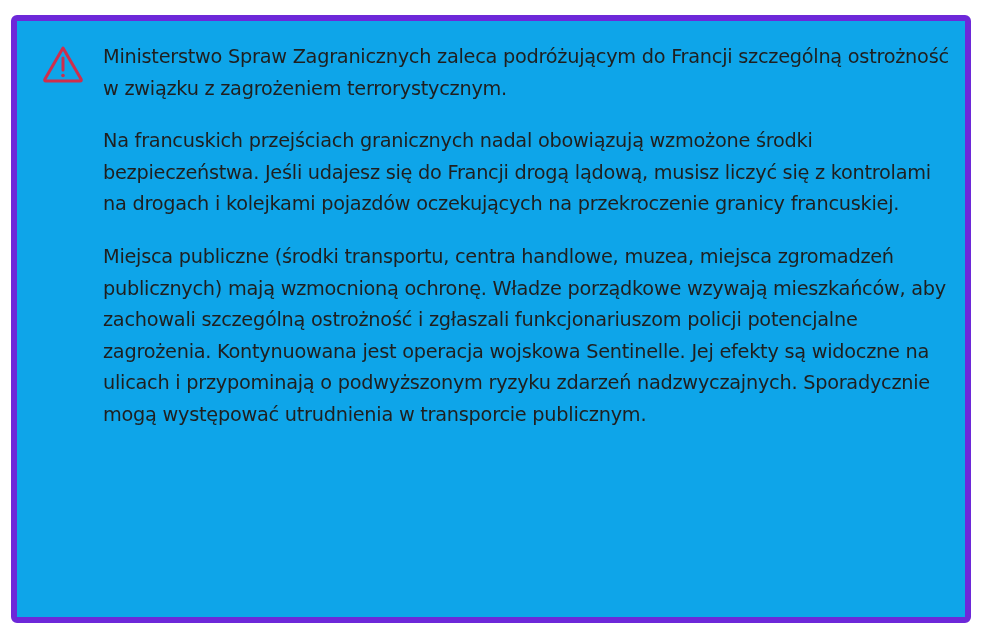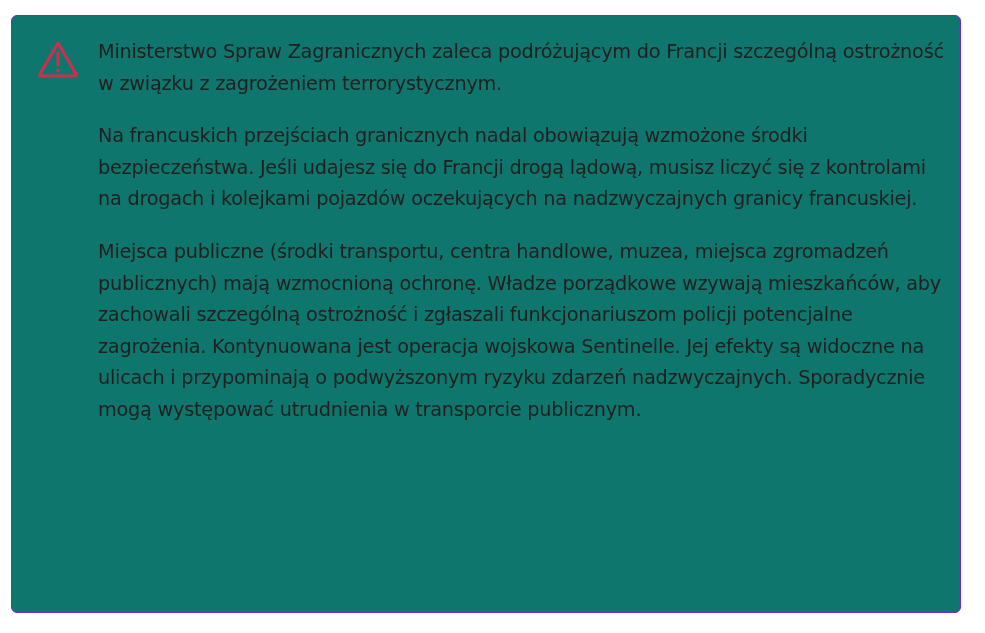--- a/index.html
+++ b/index.html
@@ -1,23 +1,23 @@
 <!DOCTYPE html>
 <html><head>
   <meta charset="utf-8">
   <style>
     html, body { margin: 0; padding: 0; background: #ffffff; }
     body { width: 985px; height: 633px; position: relative; overflow: hidden; }
     .alert-box {
       position: absolute;
       left: 11px; top: 15px;
       width: 948px; height: 596px;
-      border: 1px solid #6d28d9;
+      border: 6px solid #6d28d9;
       border-radius: 6px;
-      background: #0f766e;
+      background: #0ea5e9;
       box-sizing: content-box;
     }
     .alert-icon {
       position: absolute;
       left: 25px; top: 24px;
       width: 42px; height: 38px;
     }
     .alert-content {
       position: absolute;
       left: 86px; top: 20px;
@@ -36,16 +36,16 @@
 <div class="alert-box">
   <span class="alert-icon">
     <svg width="42" height="38" viewBox="0 0 42 38">
       <path d="M21 3 L39 34 Q40 36 38 36 L4 36 Q2 36 3 34 Z" fill="none" stroke="#cf2e4c" stroke-width="3" stroke-linejoin="round"></path>
       <line x1="21" y1="13" x2="21" y2="25" stroke="#cf2e4c" stroke-width="3" stroke-linecap="round"></line>
       <circle cx="21" cy="30.5" r="1.8" fill="#cf2e4c"></circle>
     </svg>
   </span>
   <div class="alert-content">
     <p>Ministerstwo Spraw Zagranicznych zaleca podróżującym do Francji szczególną ostrożność w związku z zagrożeniem terrorystycznym.</p>
-    <p>Na francuskich przejściach granicznych nadal obowiązują wzmożone środki bezpieczeństwa. Jeśli udajesz się do Francji drogą lądową, musisz liczyć się z kontrolami na drogach i kolejkami pojazdów oczekujących na nadzwyczajnych granicy francuskiej.</p>
+    <p>Na francuskich przejściach granicznych nadal obowiązują wzmożone środki bezpieczeństwa. Jeśli udajesz się do Francji drogą lądową, musisz liczyć się z kontrolami na drogach i kolejkami pojazdów oczekujących na przekroczenie granicy francuskiej.</p>
     <p>Miejsca publiczne (środki transportu, centra handlowe, muzea, miejsca zgromadzeń publicznych) mają wzmocnioną ochronę. Władze porządkowe wzywają mieszkańców, aby zachowali szczególną ostrożność i zgłaszali funkcjonariuszom policji potencjalne zagrożenia. Kontynuowana jest operacja wojskowa Sentinelle. Jej efekty są widoczne na ulicach i przypominają o podwyższonym ryzyku zdarzeń nadzwyczajnych. Sporadycznie mogą występować utrudnienia w transporcie publicznym.</p>
   </div>
 </div>
 
 </body></html>

